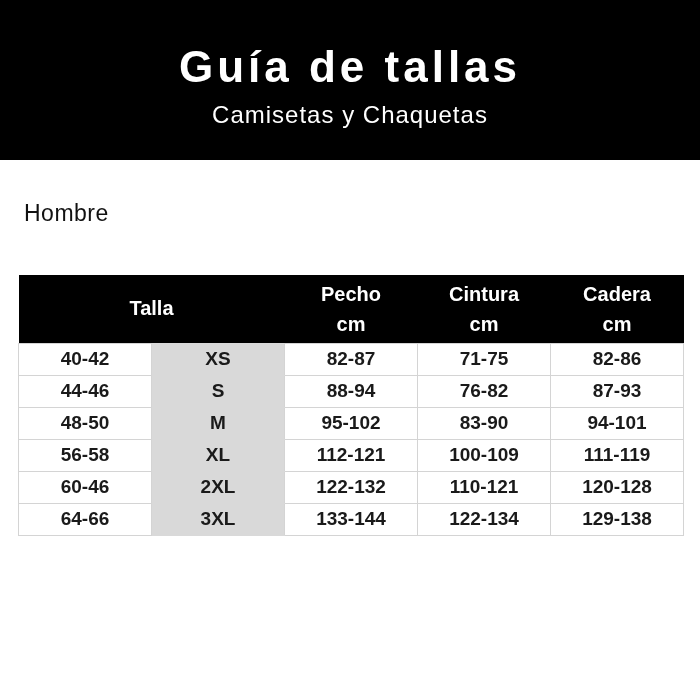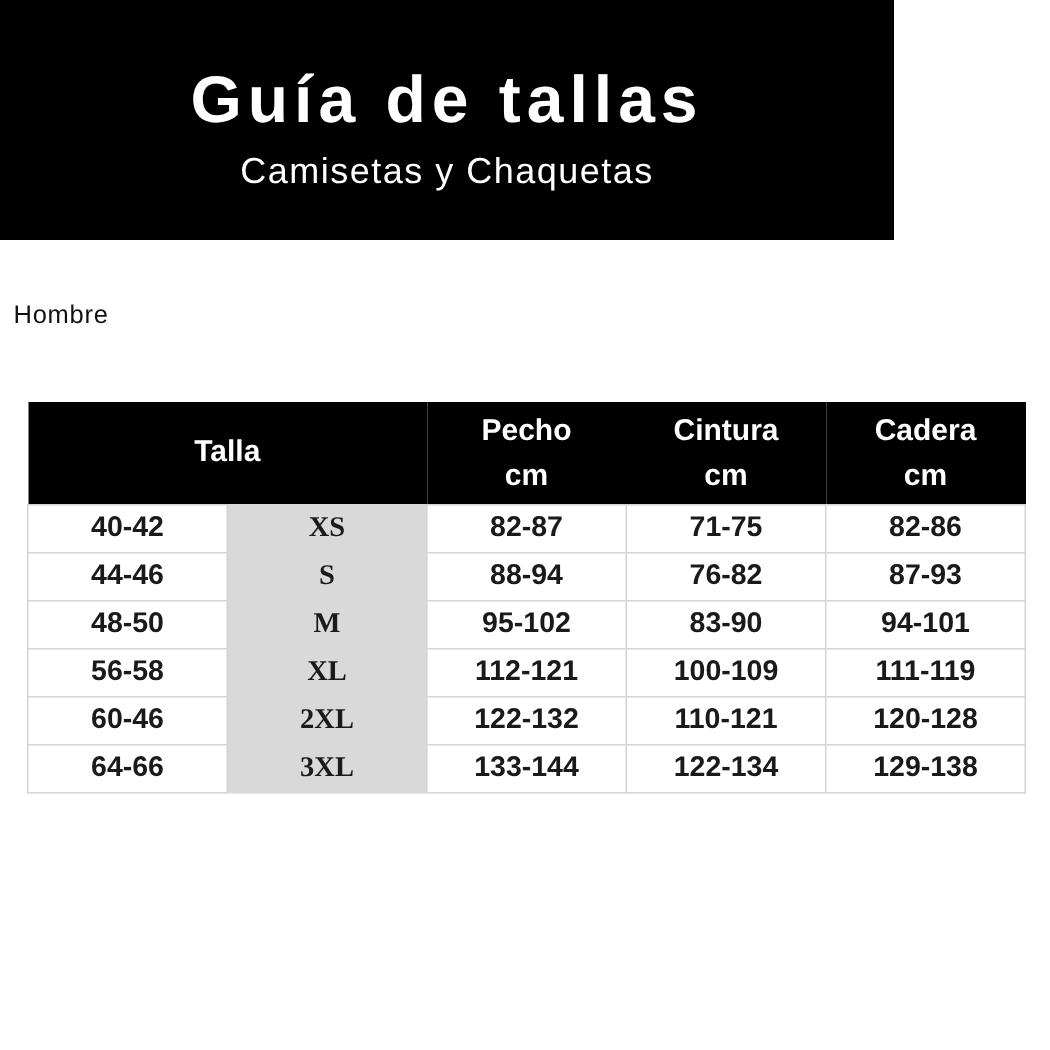--- a/index.html
+++ b/index.html
@@ -7,21 +7,21 @@
   body {
     width: 700px;
     height: 700px;
     background: #ffffff;
     font-family: "Liberation Sans", sans-serif;
     overflow: hidden;
   }
 
   
   .banner {
-    width: 596px;
+    width: 700px;
     height: 160px;
     background: #000000;
     color: #ffffff;
     display: flex;
     flex-direction: column;
     align-items: center;
     justify-content: center;
   }
   .banner-title {
     font-size: 44px;
@@ -32,22 +32,22 @@
   }
   .banner-subtitle {
     font-size: 24px;
     font-weight: 400;
     letter-spacing: 1px;
     margin-top: 12px;
   }
 
   
   .section-label {
-    margin: 40px 0 0 9px;
-    font-size: 17px;
+    margin: 40px 0 0 24px;
+    font-size: 23px;
     font-weight: 400;
     color: #111111;
     letter-spacing: 0.5px;
   }
 
   
   table.size-table {
     border-collapse: collapse;
     table-layout: fixed;
     width: 665px;
@@ -76,21 +76,20 @@
     font-size: 19px;
     font-weight: 700;
     color: #1a1a1a;
     background: #ffffff;
     border: 1.5px solid #d4d4d4;
   }
   tbody td.size-col {
     background: #d9d9d9;
     border-top-color: #d9d9d9;
     border-bottom-color: #d9d9d9;
-    font-family: Liberation Serif, serif;
   }
 </style>
 </head>
 <body>
 
 <div class="banner">
   <div class="banner-title">Guía de tallas</div>
   <div class="banner-subtitle">Camisetas y Chaquetas</div>
 </div>
 

